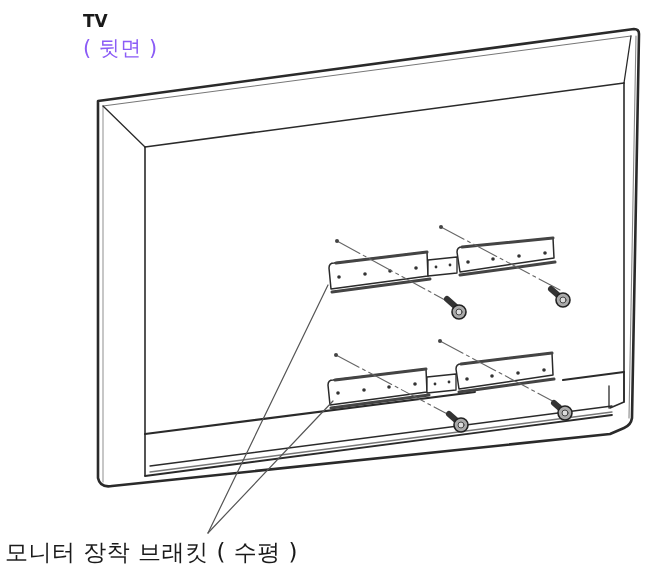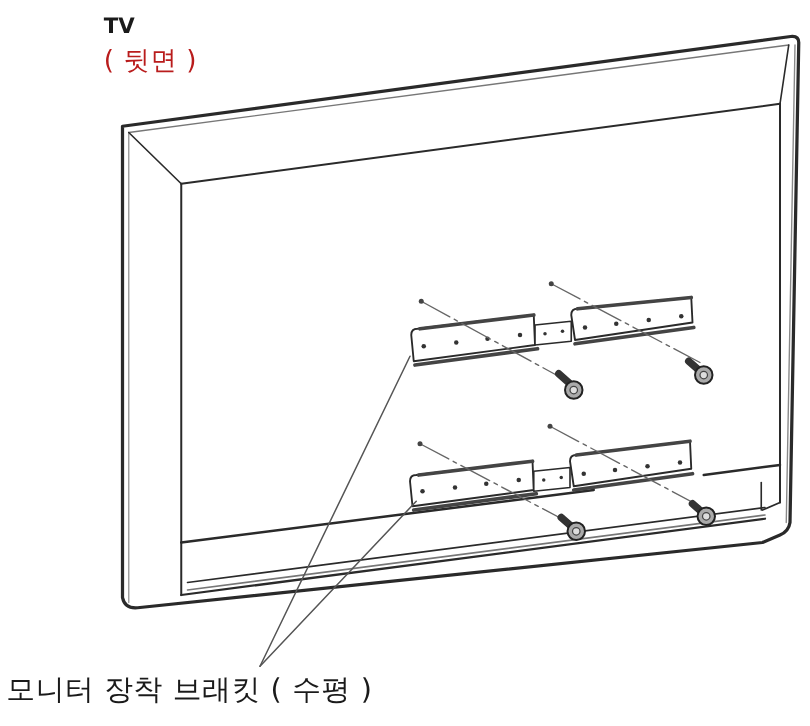--- a/index.html
+++ b/index.html
@@ -1,18 +1,18 @@
 <!DOCTYPE html>
 <html><head>
   <meta charset="utf-8">
   <style>
     html, body { margin: 0; padding: 0; background: #ffffff; }
     body { width: 648px; height: 581px; position: relative; overflow: hidden; font-family: "DejaVu Sans", sans-serif; }
     .title { position: absolute; left: 83px; top: 9px; font-size: 17px; font-weight: bold; color: #1a1a1a; line-height: 25px; }
-    .subtitle { position: absolute; left: 83px; top: 36px; font-size: 21px; color: #b91c1c; line-height: 25px; letter-spacing: 0.5px; }
+    .subtitle { position: absolute; left: 83px; top: 36px; font-size: 21px; color: #8b5cf6; line-height: 25px; letter-spacing: 0.5px; }
     .caption { position: absolute; left: 5px; top: 537px; font-size: 23px; color: #1a1a1a; line-height: 30px; letter-spacing: 0.5px; }
     svg.illus { position: absolute; left: 0; top: 0; }
   </style>
 </head>
 <body>
 
 <div class="title">TV</div>
 <div class="subtitle">( 뒷면 )</div>
 
 <svg class="illus" width="648" height="581" viewBox="0 0 648 581" xmlns="http://www.w3.org/2000/svg">

